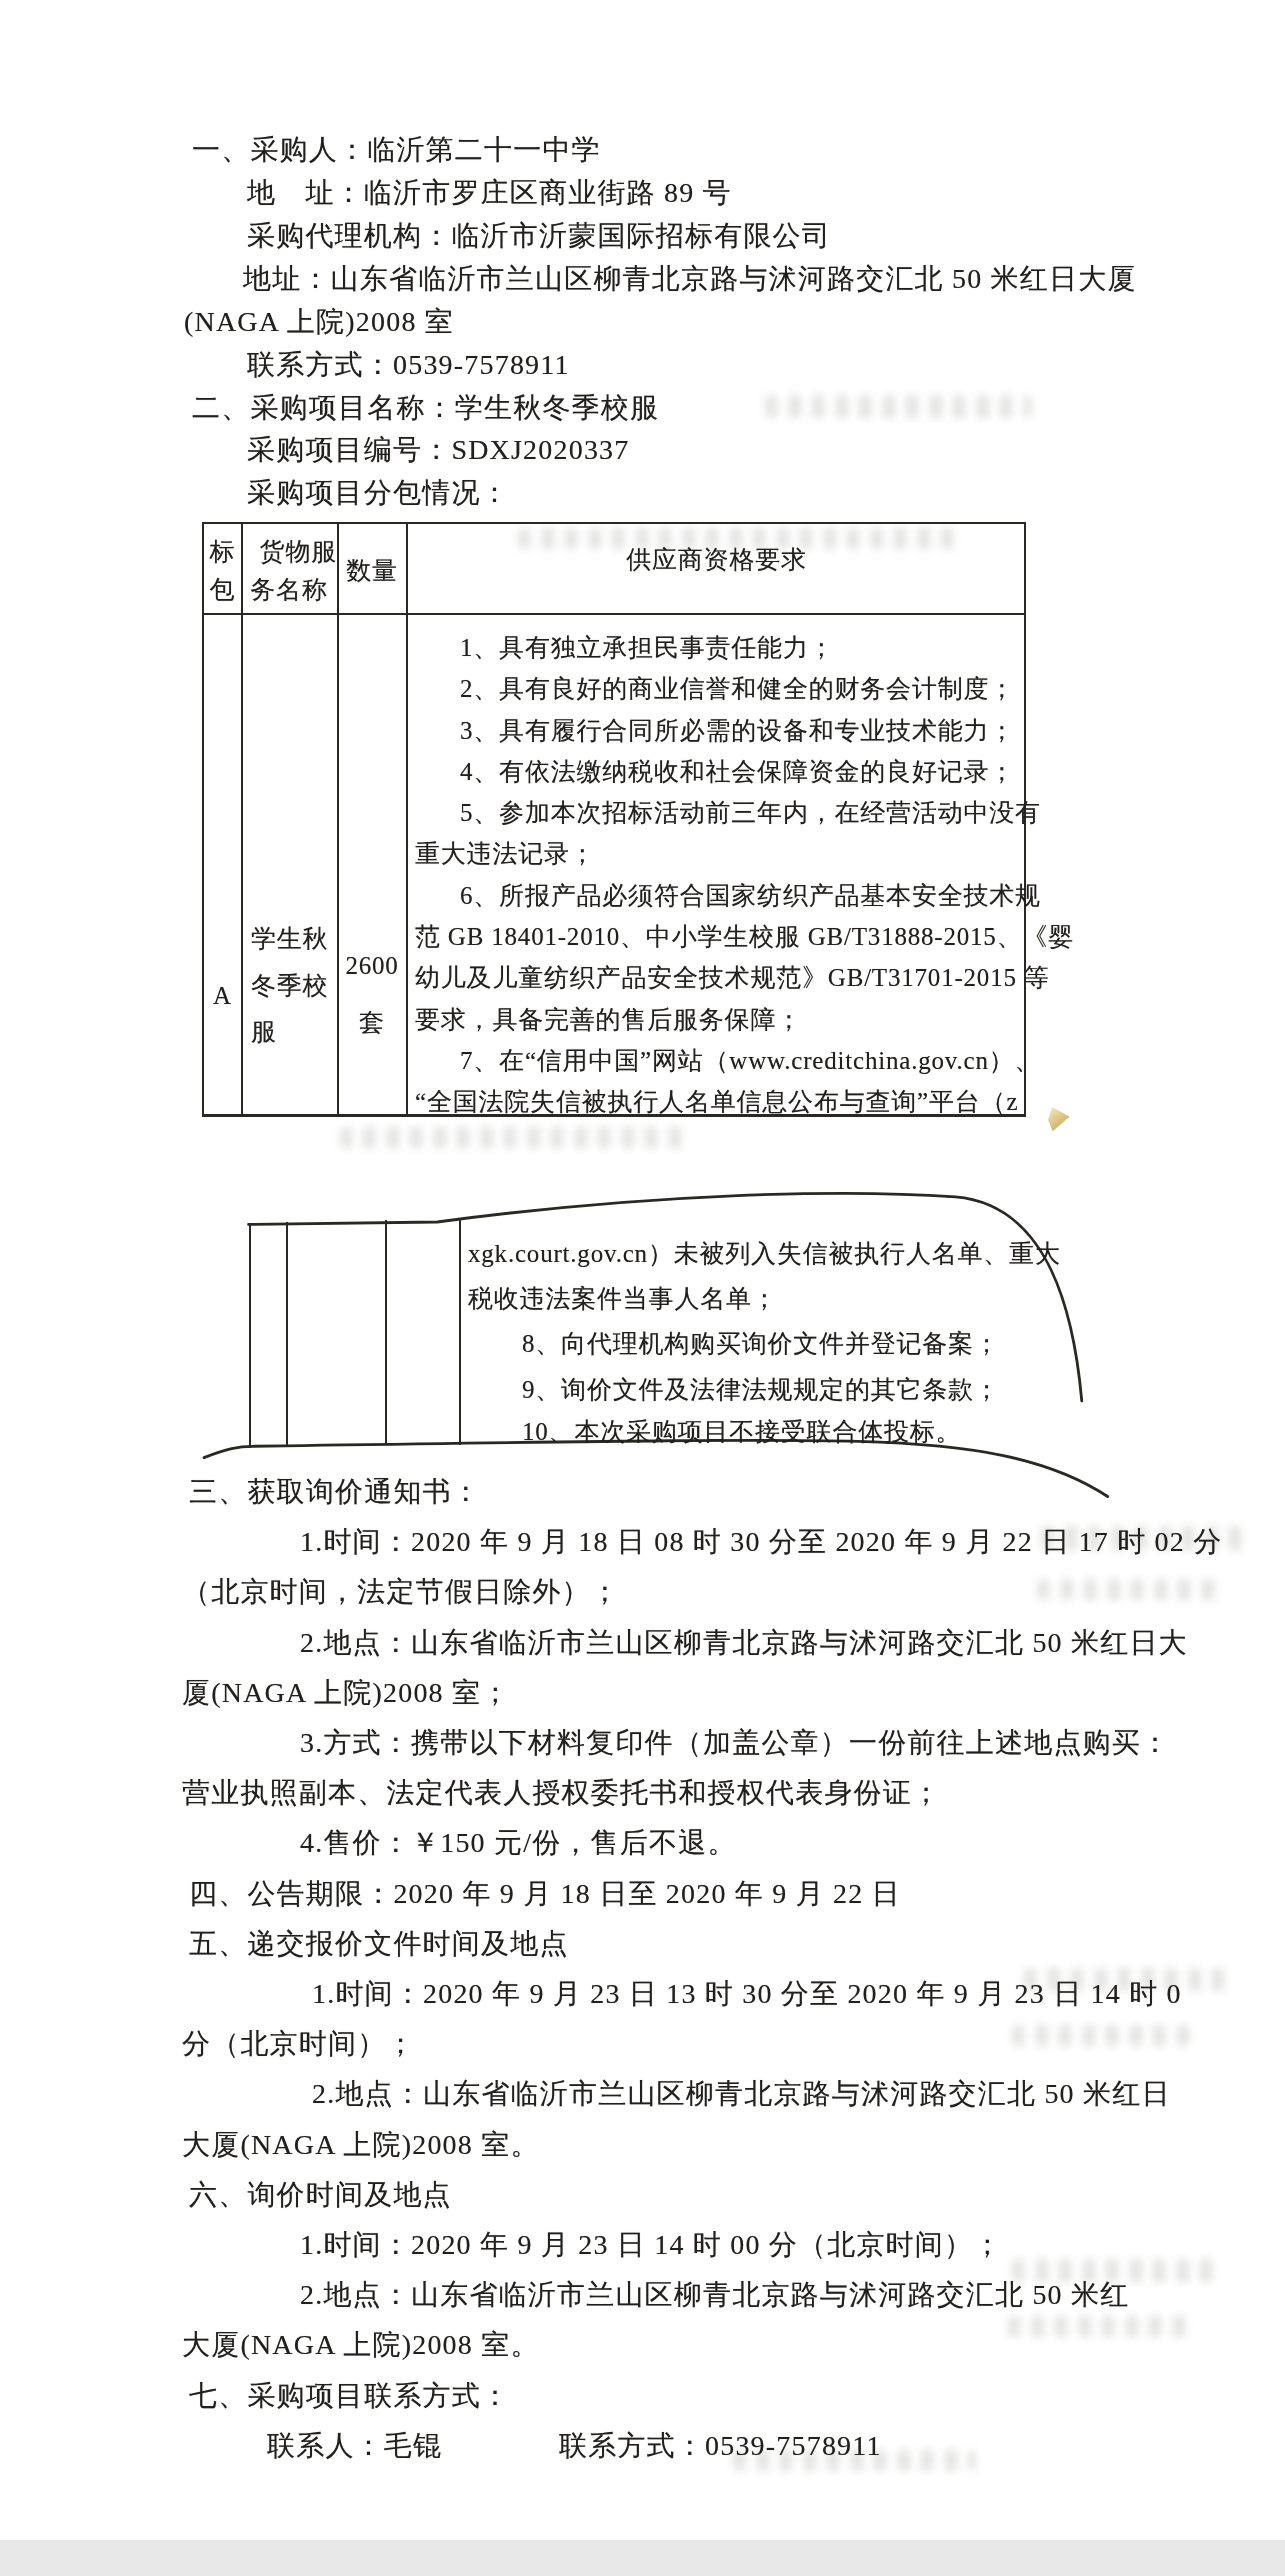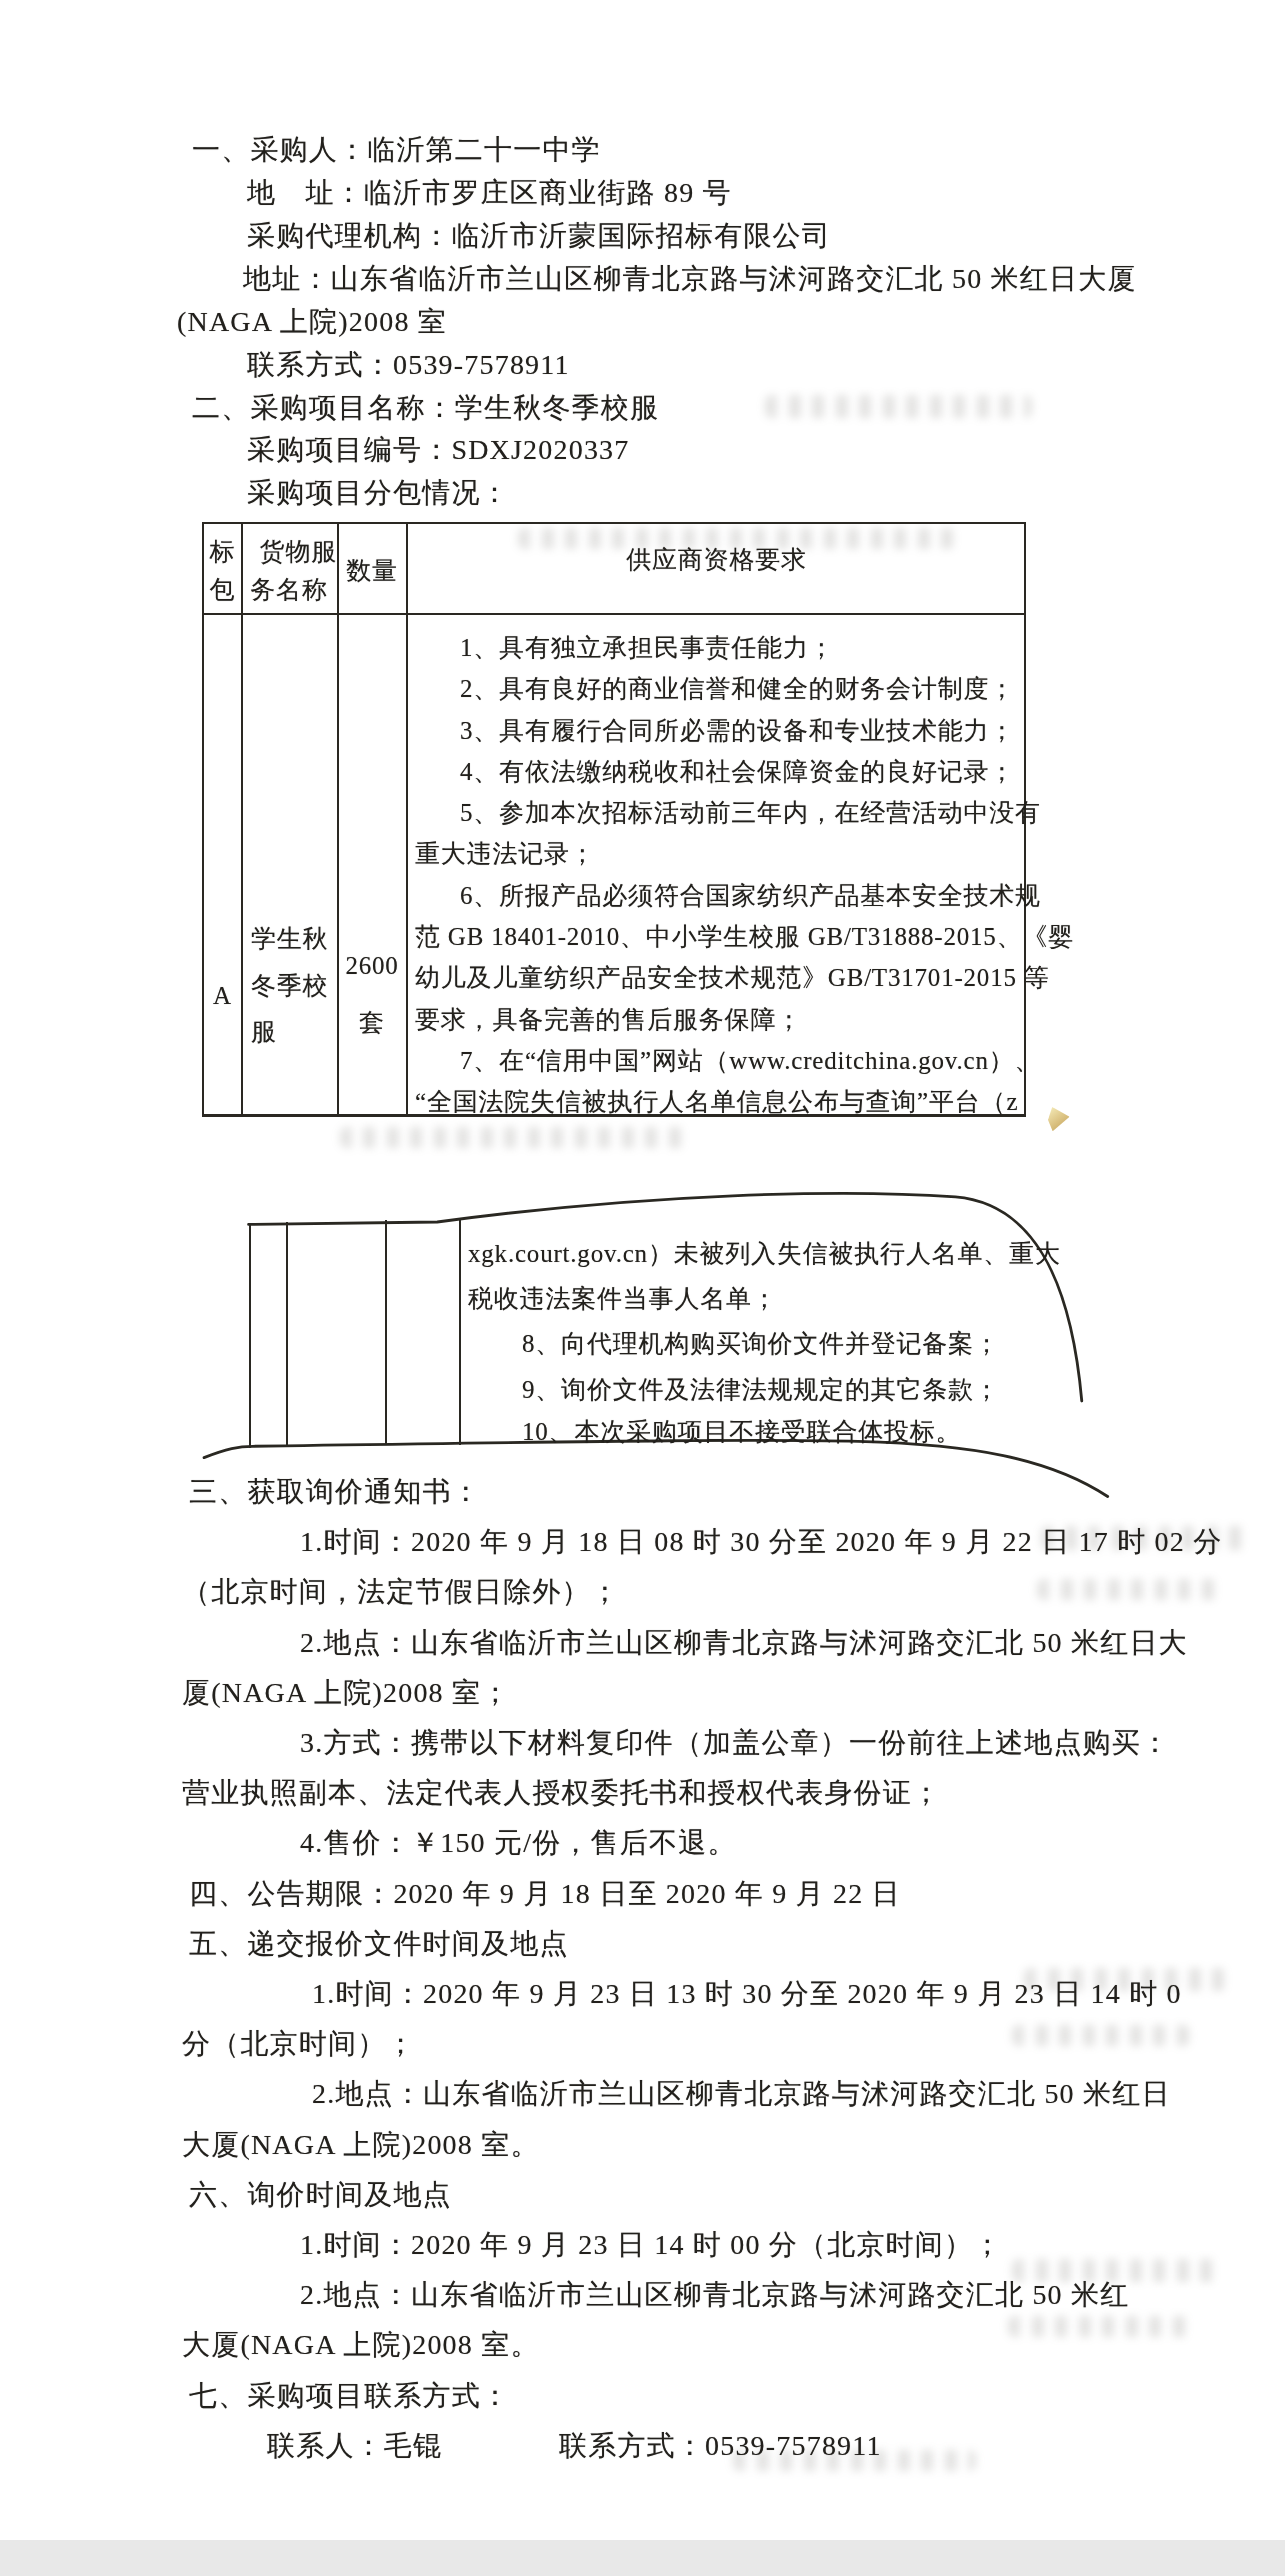--- a/index.html
+++ b/index.html
@@ -85,21 +85,21 @@
   <div class="ghost" style="left:1024px;top:1968px;width:202px;height:23px;"></div>
   <div class="ghost" style="left:1012px;top:2025px;width:178px;height:21px;"></div>
   <div class="ghost" style="left:1012px;top:2259px;width:211px;height:23px;"></div>
   <div class="ghost" style="left:1008px;top:2316px;width:186px;height:21px;"></div>
   <div class="ghost" style="left:733px;top:2450px;width:243px;height:21px;"></div>
 
   <div class="ln" style="left:192px;top:136px;">一、采购人：临沂第二十一中学</div>
   <div class="ln" style="left:247px;top:179px;">地　址：临沂市罗庄区商业街路 89 号</div>
   <div class="ln" style="left:247px;top:222px;">采购代理机构：临沂市沂蒙国际招标有限公司</div>
   <div class="ln" style="left:243px;top:265px;">地址：山东省临沂市兰山区柳青北京路与沭河路交汇北 50 米红日大厦</div>
-  <div class="ln" style="left:177px;top:308px;">(NAGA 上院)2008 室</div>
+  <div class="ln" style="left:184px;top:308px;">(NAGA 上院)2008 室</div>
   <div class="ln" style="left:247px;top:351px;">联系方式：0539-7578911</div>
   <div class="ln" style="left:192px;top:394px;">二、采购项目名称：学生秋冬季校服</div>
   <div class="ln" style="left:247px;top:436px;">采购项目编号：SDXJ2020337</div>
   <div class="ln" style="left:247px;top:479px;">采购项目分包情况：</div>
 
   <div class="t1">
     <div class="v" style="left:37px;"></div>
     <div class="v" style="left:133px;"></div>
     <div class="v" style="left:202px;"></div>
     <div class="h" style="top:89px;"></div>

